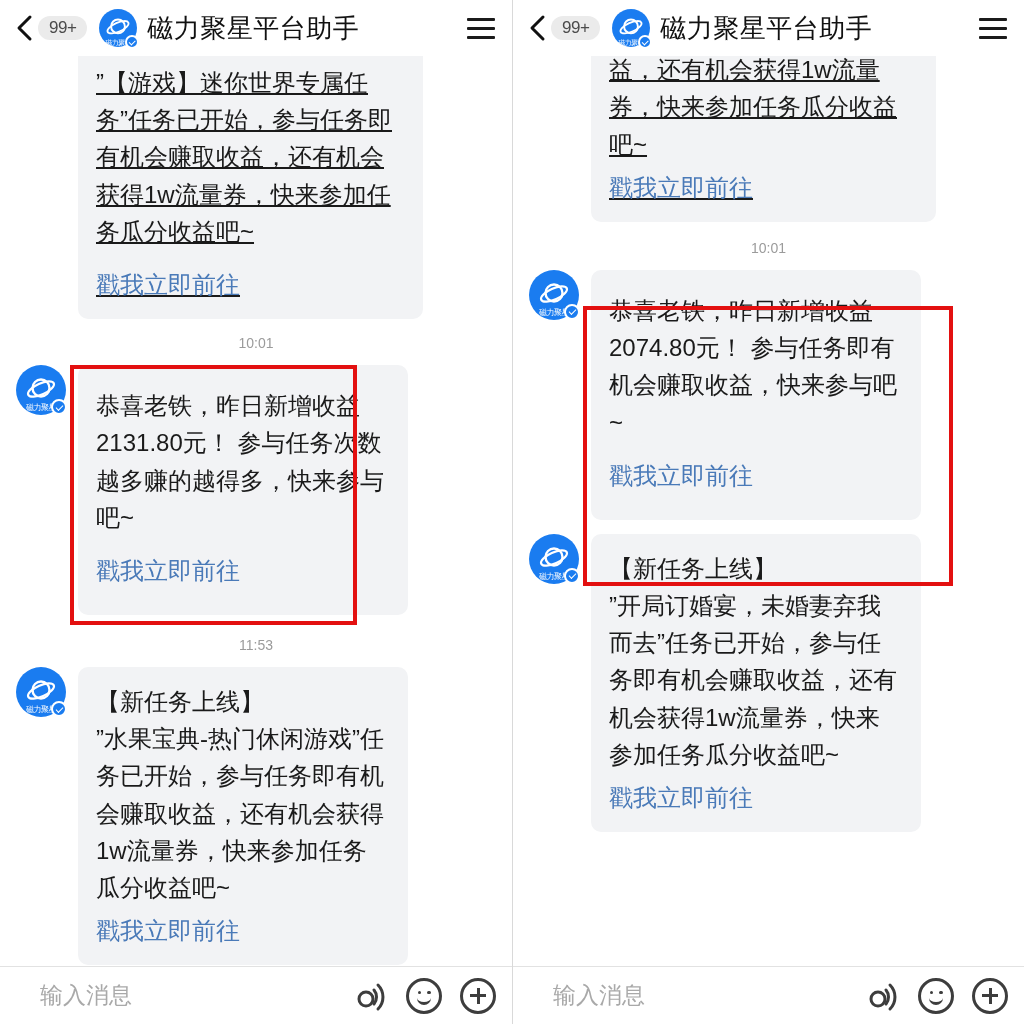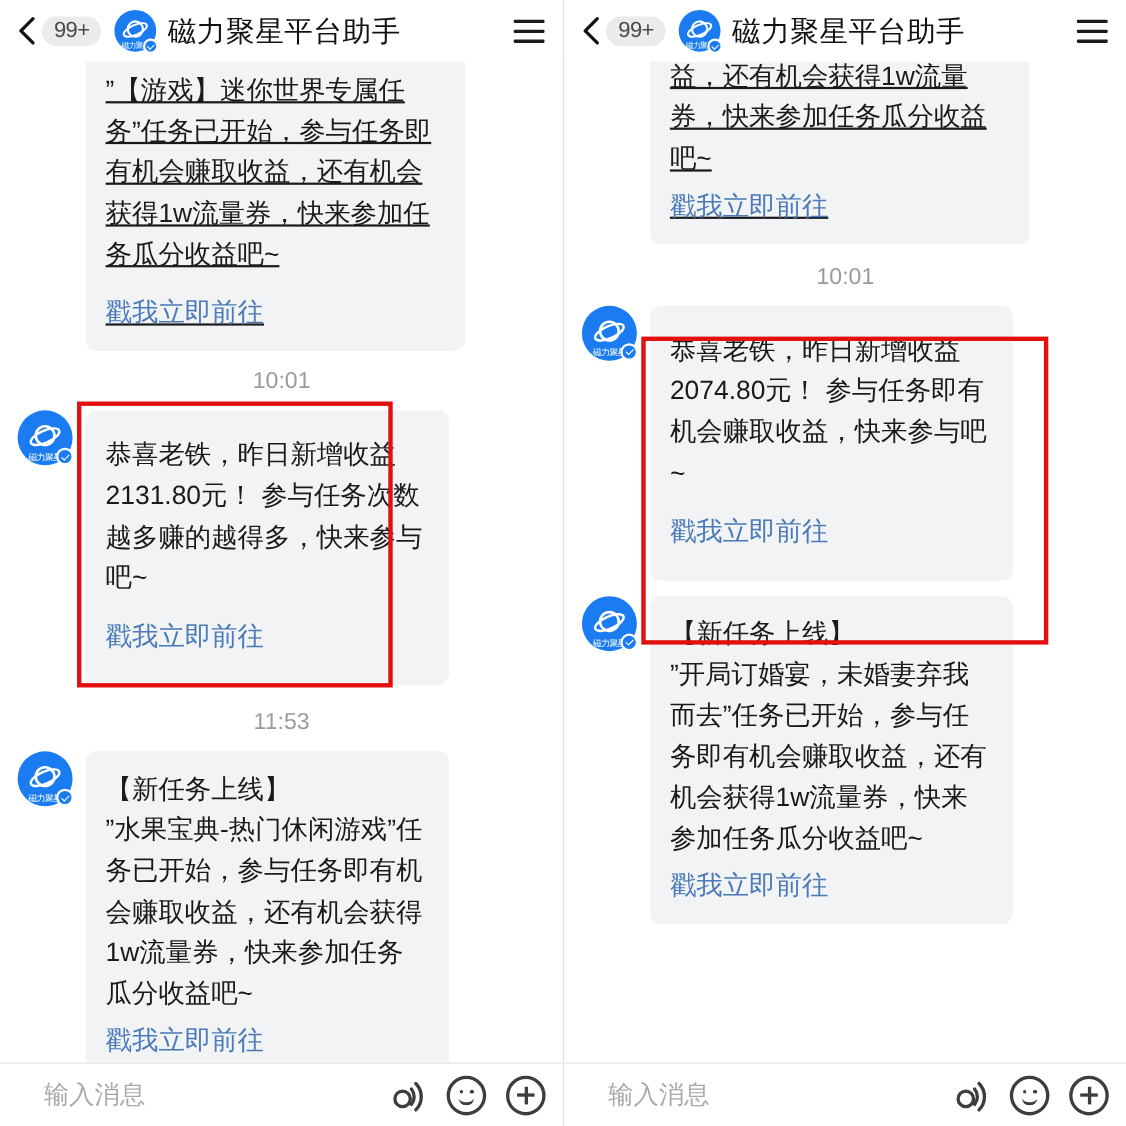--- a/index.html
+++ b/index.html
@@ -38,21 +38,21 @@
   }
   .back-chevron {
     width: 22px; height: 30px;
     display: flex; align-items: center; justify-content: center;
     margin-right: 2px;
   }
   .back-chevron svg { display: block; }
   .badge-99 {
     background: #ebebeb;
     color: #4b4b4b;
-    font-size: 20px;
+    font-size: 17px;
     border-radius: 14px;
     padding: 3px 11px 4px 11px;
     line-height: 1;
     margin-right: 12px;
     letter-spacing: -0.5px;
   }
   .avatar {
     width: 38px; height: 38px;
     border-radius: 50%;
     background: #1a7cf0;
@@ -123,21 +123,21 @@
     padding: 0 0 0 0;
   }
   .chat-inner {
     position: absolute;
     left: 0; right: 0;
     top: 0;
     padding: 0 16px 0 16px;
   }
   .timestamp {
     text-align: center;
-    font-size: 21px;
+    font-size: 14px;
     color: #9b9b9b;
     margin: 16px 0 12px 0;
   }
   .msg-row {
     display: flex;
     align-items: flex-start;
     margin-bottom: 4px;
     position: relative;
   }
   .msg-avatar {

